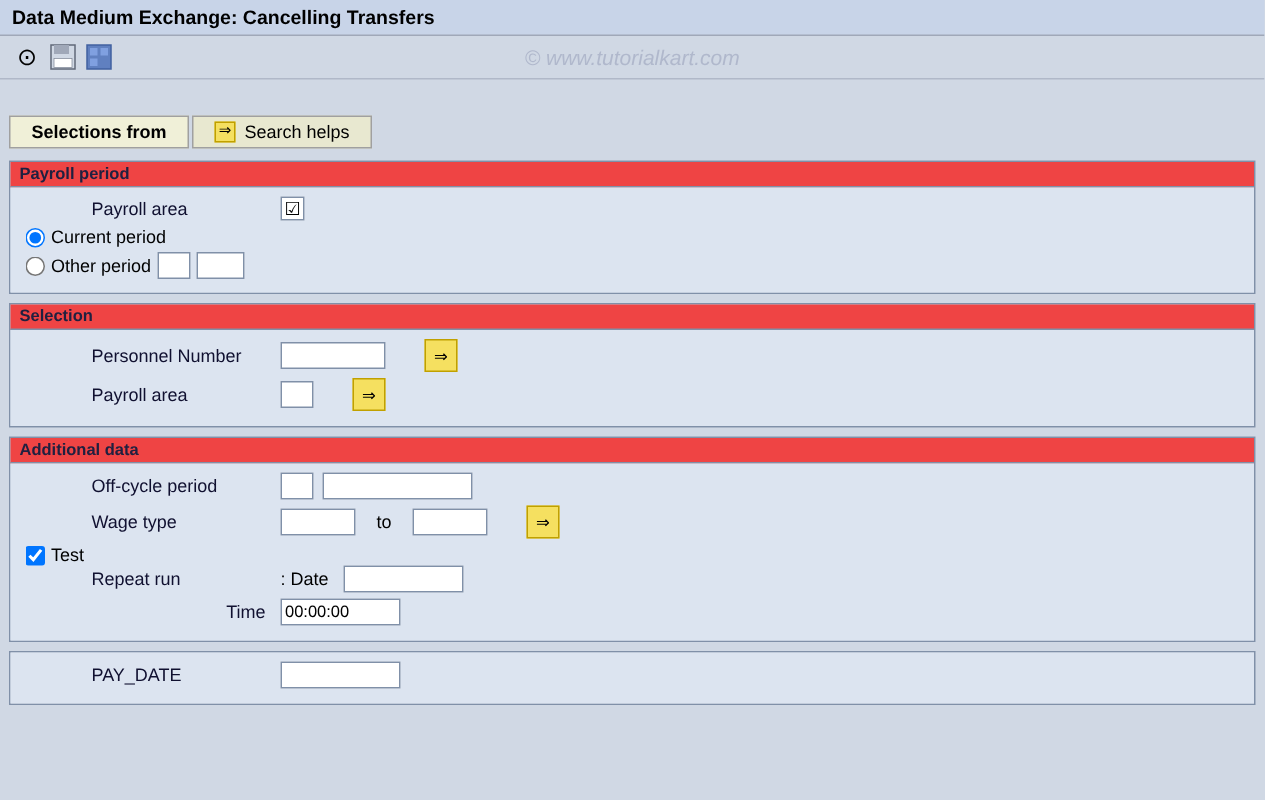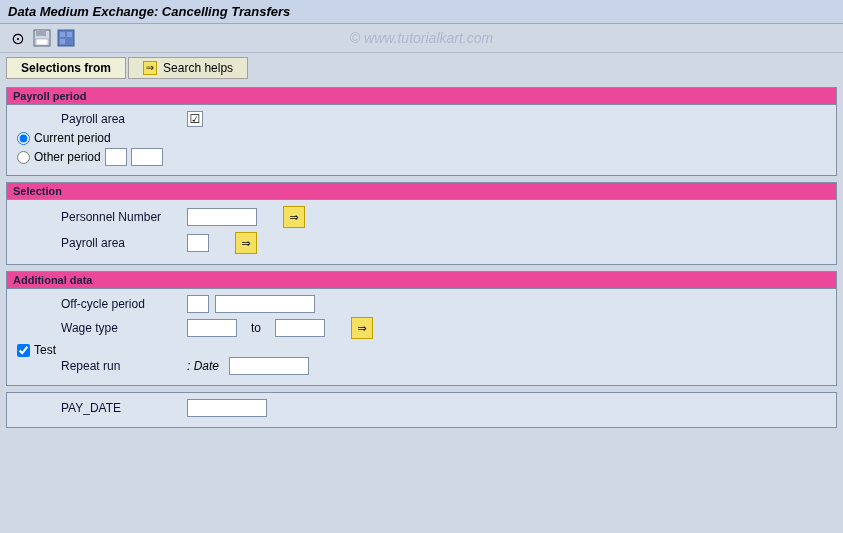--- a/index.html
+++ b/index.html
@@ -8,21 +8,20 @@
       font-size: 12px;
       background: #d0d8e4;
       width: 843px;
       height: 533px;
       overflow: hidden;
     }
     .title-bar {
       background: #c8d4e8;
       padding: 4px 8px;
       font-weight: bold;
-      font-style: italic;
       font-size: 13px;
       border-bottom: 1px solid #a0a8b8;
       display: flex;
       align-items: center;
     }
     .toolbar {
       background: #d0d8e4;
       padding: 4px 8px;
       display: flex;
       align-items: center;
@@ -44,20 +43,21 @@
       transform: translateX(-50%);
       color: #b0b8cc;
       font-size: 14px;
       font-style: italic;
     }
     .tabs-bar {
       background: #d0d8e4;
       padding: 4px 6px;
       display: flex;
       gap: 2px;
+      margin-top: 20px;
     }
     .tab-btn {
       padding: 3px 14px;
       border: 1px solid #a0a0a0;
       background: #e8e8d0;
       cursor: pointer;
       font-size: 12px;
       display: flex;
       align-items: center;
       gap: 6px;
@@ -70,21 +70,21 @@
       padding: 4px 6px;
       display: flex;
       flex-direction: column;
       gap: 6px;
     }
     .section {
       border: 1px solid #8090a8;
       background: #dce4f0;
     }
     .section-header {
-      background: #ec4899;
+      background: #ef4444;
       padding: 2px 6px;
       font-size: 11px;
       font-weight: bold;
       color: #202040;
       border-bottom: 1px solid #8090a8;
     }
     .section-body {
       padding: 6px 10px;
       background: #dce4f0;
     }
@@ -244,22 +244,26 @@
         <div style="margin-left:20px;">
           <button class="action-btn">⇒</button>
         </div>
       </div>
       <div class="checkbox-label-row">
         <input type="checkbox" checked="" style="">
         <span>Test</span>
       </div>
       <div class="form-row">
         <span class="form-label">Repeat run</span>
-        <span style="margin-right:4px;font-style:italic;">: Date</span>
+        <span style="margin-right:4px;">: Date</span>
         <input type="text" class="form-input" style="width: 80px;">
+      </div>
+      <div class="form-row">
+        <span class="form-label" style="text-align:right; padding-right:4px;">Time</span>
+        <input type="text" class="form-input" style="width: 80px;" value="00:00:00">
       </div>
     </div>
   </div>
 
   <div class="section">
     <div class="section-body">
       <div class="form-row">
         <span class="form-label">PAY_DATE</span>
         <input type="text" class="form-input" style="width: 80px;">
       </div>

